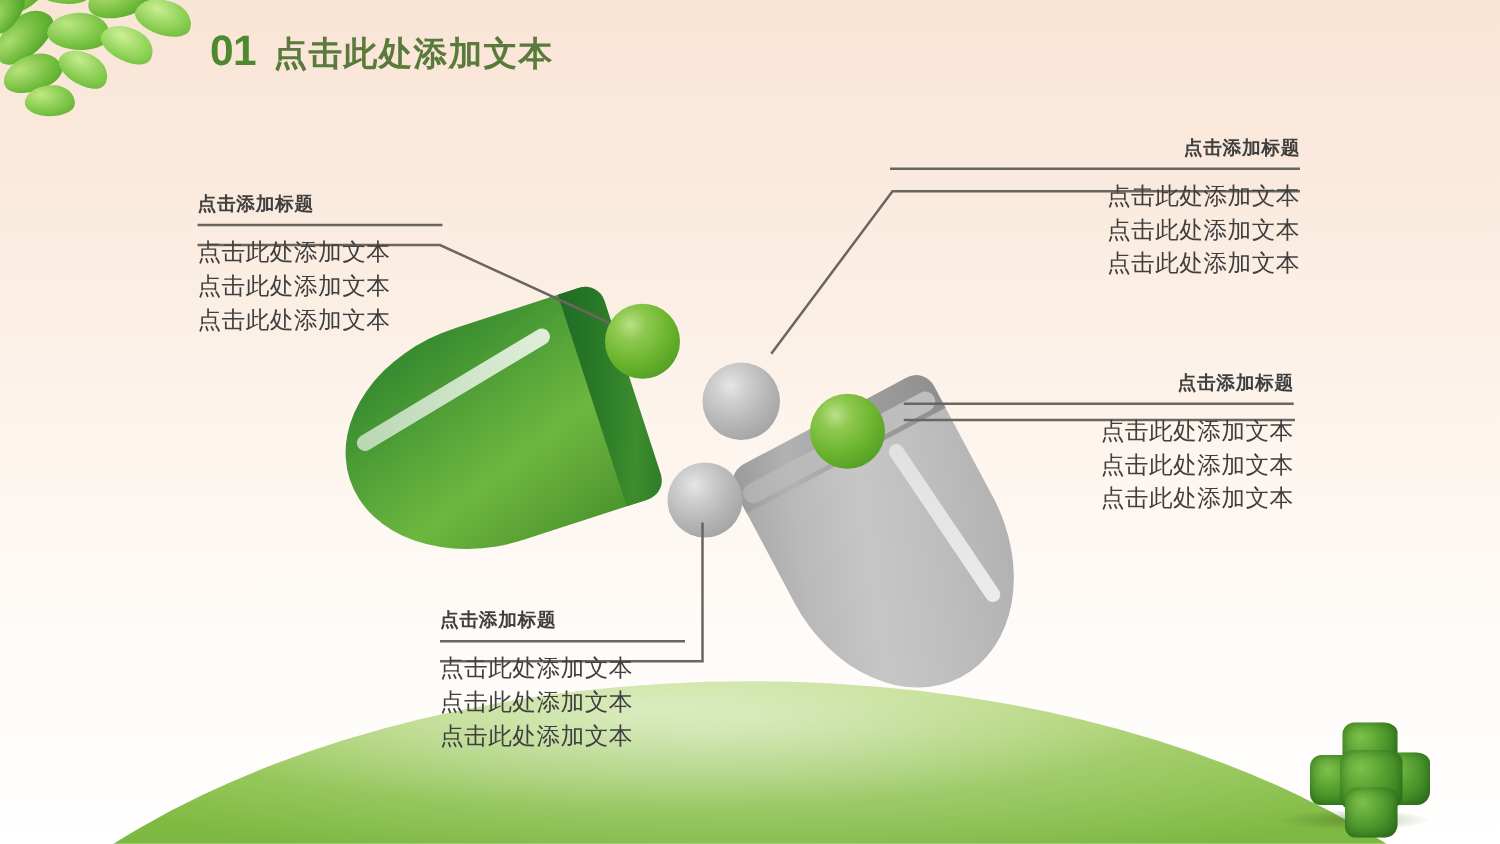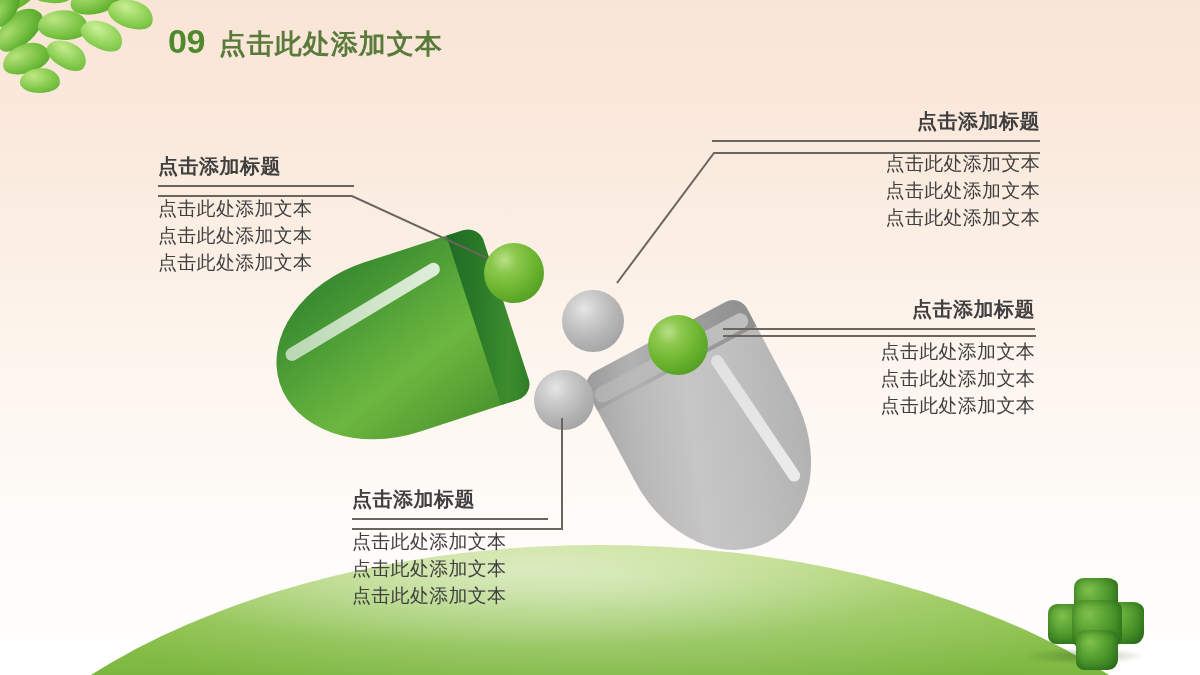--- a/index.html
+++ b/index.html
@@ -117,21 +117,21 @@
   .ball.gray{
     background:radial-gradient(circle at 36% 30%, #e6e6e6 0%, #cfcfcf 22%, #b6b6b6 52%, #a5a5a5 78%, #999999 100%);
   }
 
   
   .conn{position:absolute;left:0;top:0;width:1200px;height:675px;pointer-events:none;}
 
   
   .blk{position:absolute;}
   .blk .t{
-    font-size:20px;font-weight:bold;color:#3f3f3f;line-height:1.15;
+    font-size:15px;font-weight:bold;color:#3f3f3f;line-height:1.15;
     white-space:nowrap;letter-spacing:.5px;
   }
   .blk .rule{height:2px;background:#6b655f;margin:7px 0 9px 0;}
   .blk .line{
     font-size:19px;color:#3f3f3f;line-height:1.42;white-space:nowrap;letter-spacing:.3px;
   }
   .ta-right{text-align:right;}
 
   #b1{left:158px;top:155px;width:196px;}
   #b2{left:712px;top:110px;width:328px;}
@@ -188,21 +188,21 @@
   <div class="ball gray" style="left:534px;top:370px;width:60px;height:60px;"></div>
 
   <svg class="conn" viewBox="0 0 1200 675">
     <polyline points="158,196 352,196 487,258" fill="none" stroke="#6b655f" stroke-width="2"></polyline>
     <polyline points="1040,153 714,153 617,283" fill="none" stroke="#6b655f" stroke-width="2"></polyline>
     <polyline points="1036,336 723,336" fill="none" stroke="#6b655f" stroke-width="2"></polyline>
     <polyline points="352,529 562,529 562,418" fill="none" stroke="#6b655f" stroke-width="2"></polyline>
   </svg>
 
   <div class="hdr">
-    <div class="hdr-num">09</div>
+    <div class="hdr-num">01</div>
     <div class="hdr-title">点击此处添加文本</div>
   </div>
 
   <div class="blk" id="b1">
     <div class="t">点击添加标题</div>
     <div class="rule"></div>
     <div class="line">点击此处添加文本</div>
     <div class="line">点击此处添加文本</div>
     <div class="line">点击此处添加文本</div>
   </div>

